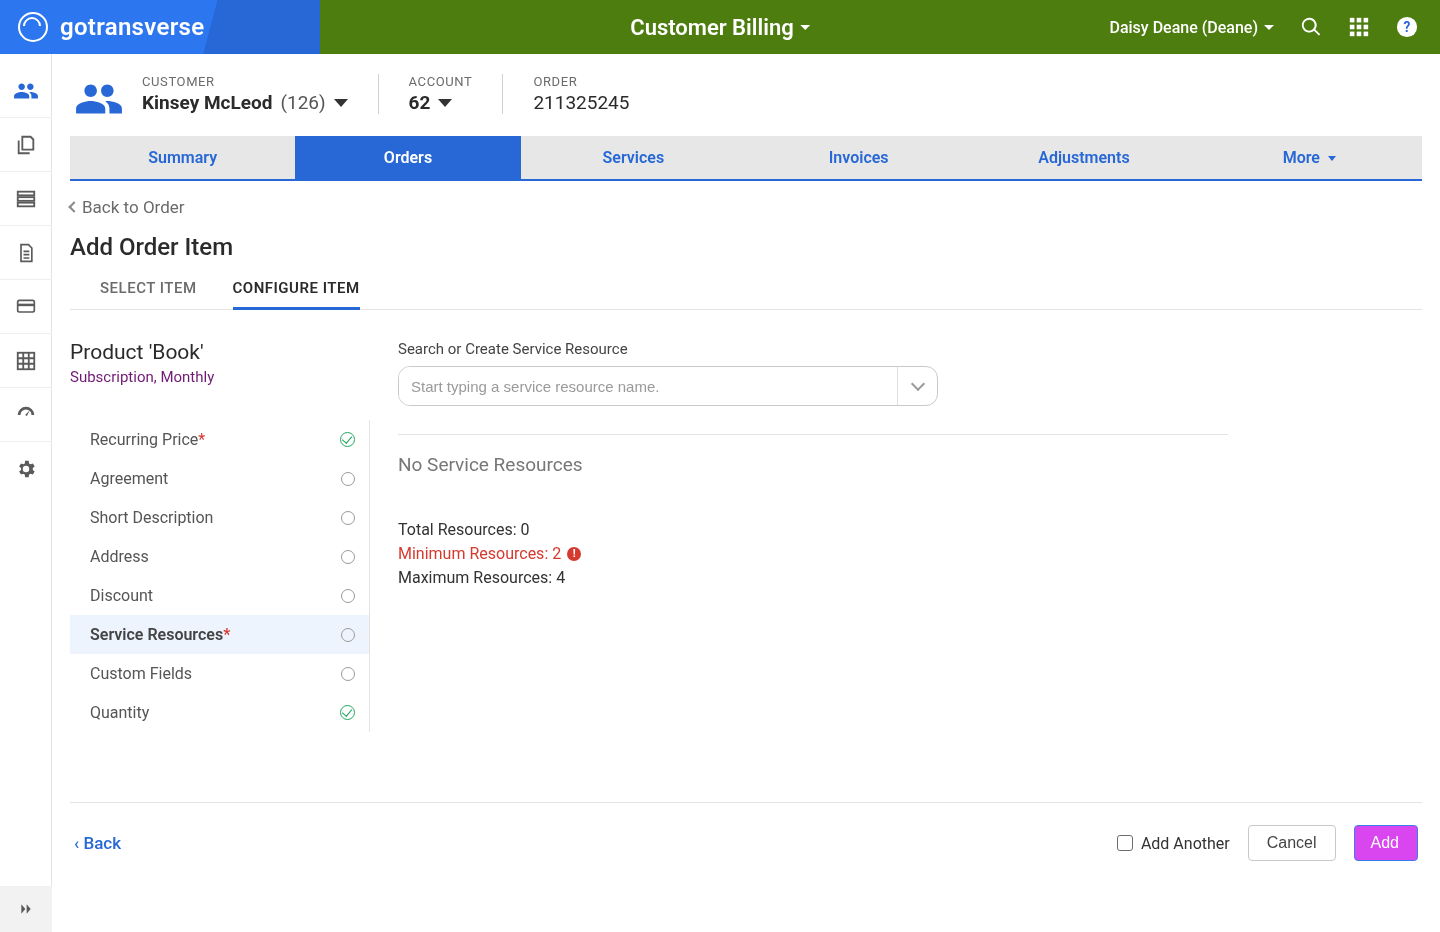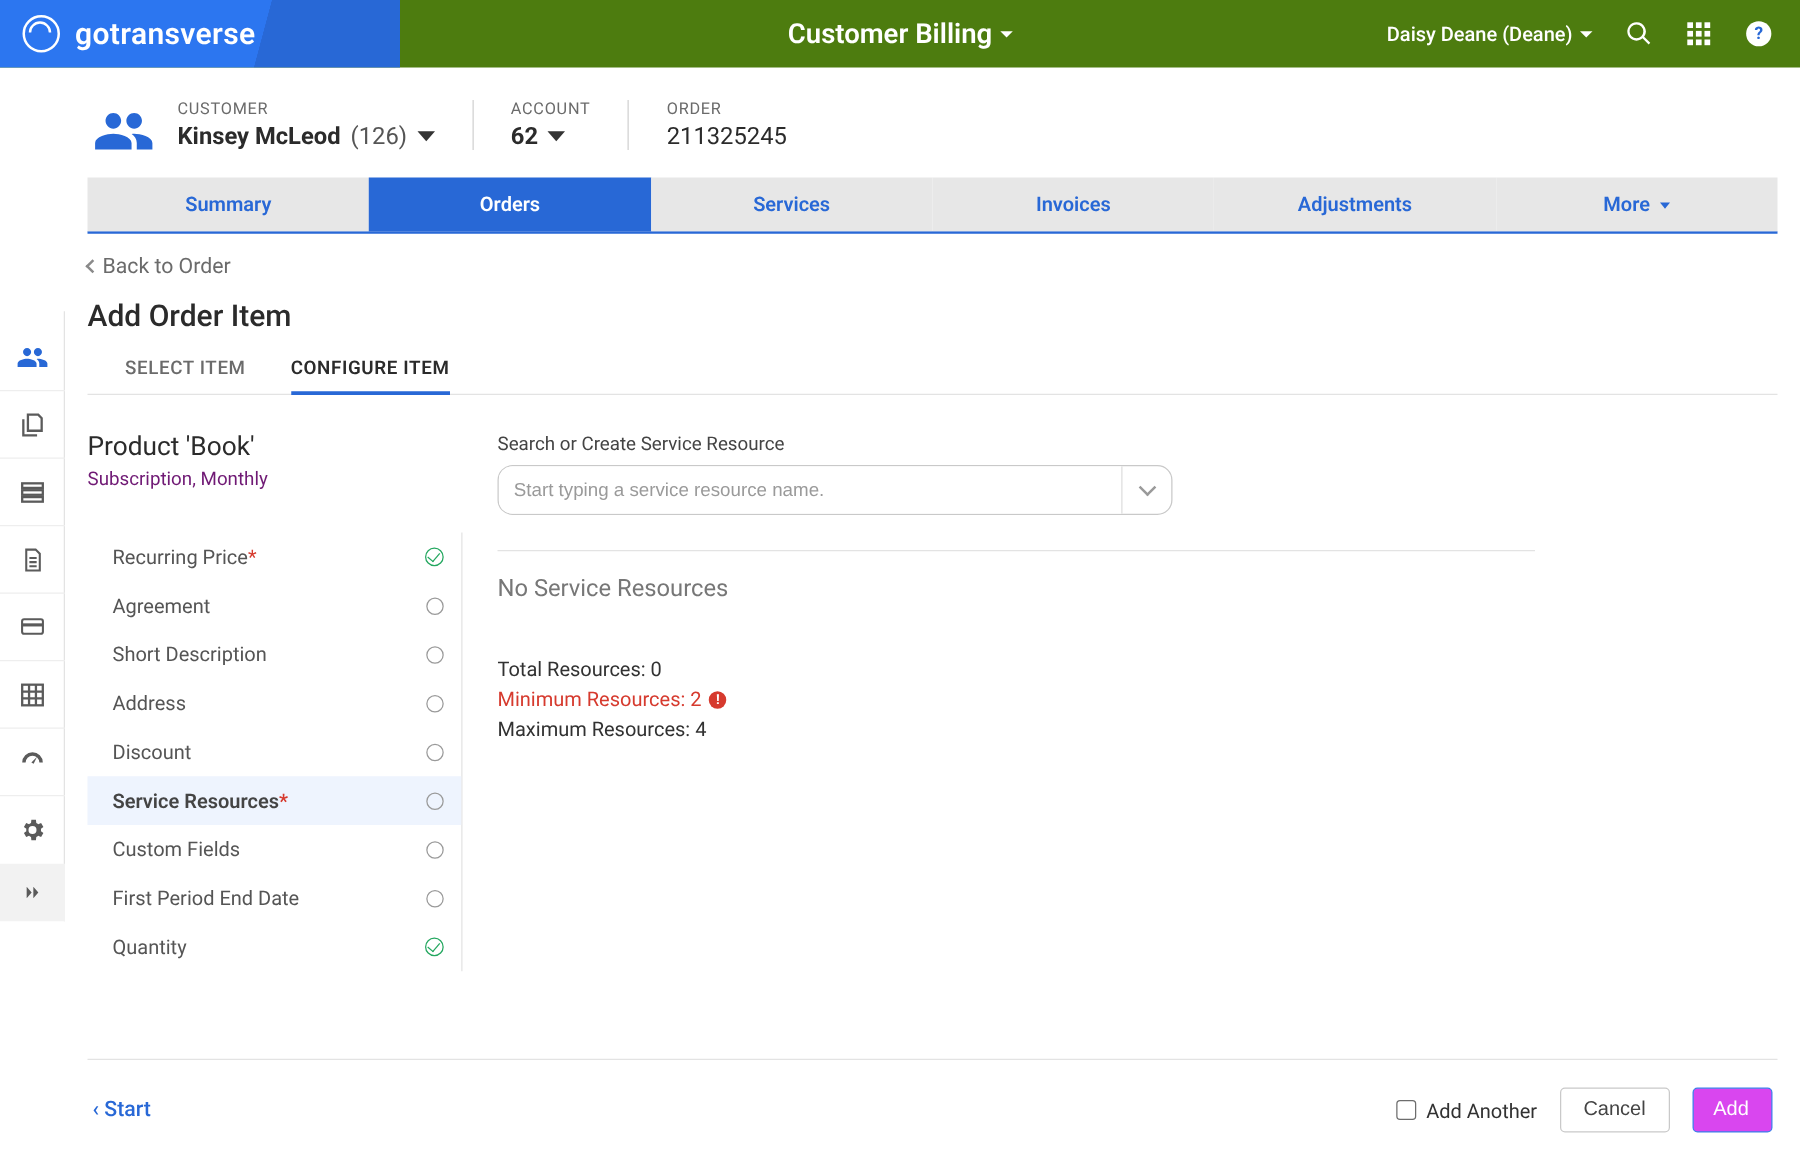--- a/index.html
+++ b/index.html
@@ -14,21 +14,21 @@
   .brand-text { font-size:24px; font-weight:600; letter-spacing:0.3px; }
   .topbar .title-wrap { position:absolute; left:50%; transform:translateX(-50%); display:flex; align-items:center; font-size:22px; font-weight:600; cursor:pointer; }
   .topbar .title-wrap .caret { border-top:5px solid #fff; border-left:5px solid transparent; border-right:5px solid transparent; margin-left:6px;}
   .topbar .right { margin-left:auto; display:flex; align-items:center; padding-right:22px; gap:26px; }
   .user-menu { font-size:16px; font-weight:500; display:flex; align-items:center; cursor:pointer;}
   .user-menu .caret { border-top:5px solid #fff; border-left:5px solid transparent; border-right:5px solid transparent; margin-left:6px;}
   .icon-btn { width:22px; height:22px; cursor:pointer; display:flex; align-items:center; justify-content:center;}
   .svg-white{fill:#fff;}
 
   
-  .main { flex:1; display:flex; overflow:hidden;align-items:center;}
+  .main { flex:1; display:flex; overflow:hidden;}
   .sidenav { width:52px; border-right:1px solid #e3e3e3; display:flex; flex-direction:column; align-items:center; padding-top:10px; background:#fff;}
   .sidenav .nav-item{ width:52px; height:54px; display:flex; align-items:center; justify-content:center; cursor:pointer; border-bottom:1px solid #eee;}
   .sidenav .nav-item.last{border-bottom:none;}
   .sidenav svg{ fill:#5b5b5b; }
   .sidenav .nav-item.active svg{ fill:#2868d6; }
   .sidenav .expand { margin-top:auto; width:52px; height:46px; display:flex; align-items:center; justify-content:center; background:#f2f2f2; cursor:pointer;}
 
   .content{ flex:1; overflow:auto; padding:0 0 20px 0;}
 
   
@@ -277,24 +277,20 @@
             </div>
             <div class="opt active">
               <span>Service Resources<span class="req">*</span></span>
               <span class="status-circle"></span>
             </div>
             <div class="opt">
               <span>Custom Fields</span>
               <span class="status-circle"></span>
             </div>
             <div class="opt">
-              <span>First Period End Date</span>
-              <span class="status-circle"></span>
-            </div>
-            <div class="opt">
               <span>Quantity</span>
               <span class="status-check"></span>
             </div>
           </div>
       </div>
 
       <div class="right-col">
         <div class="field-label">Search or Create Service Resource</div>
         <div class="search-box">
           <input class="sinput" placeholder="Start typing a service resource name." style="">
@@ -309,21 +305,21 @@
           <div class="res-min">
             <span><span>Minimum Resources:</span> <span>2</span></span>
             <span class="excl">!</span>
           </div>
           <div><span>Maximum Resources:</span> <span>4</span></div>
         </div>
       </div>
     </div>
 
     <div class="footer-bar">
-      <span class="link-back">‹ <span>Start</span></span>
+      <span class="link-back">‹ <span>Back</span></span>
       <div class="footer-right">
         <label class="chk-wrap">
           <span class="chk"></span>
           <span>Add Another</span>
         </label>
         <button class="btn">Cancel</button>
         <button class="btn primary">Add</button>
       </div>
     </div>
 

